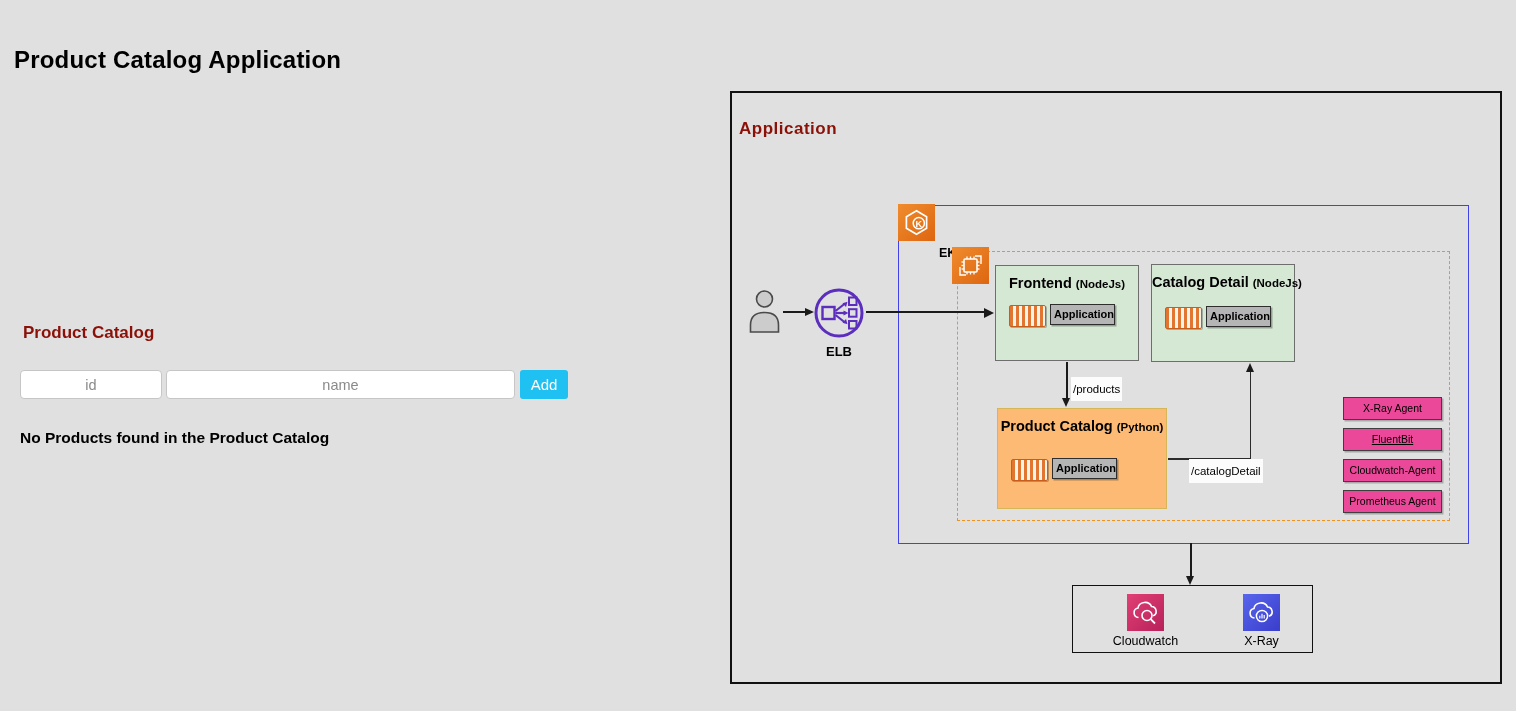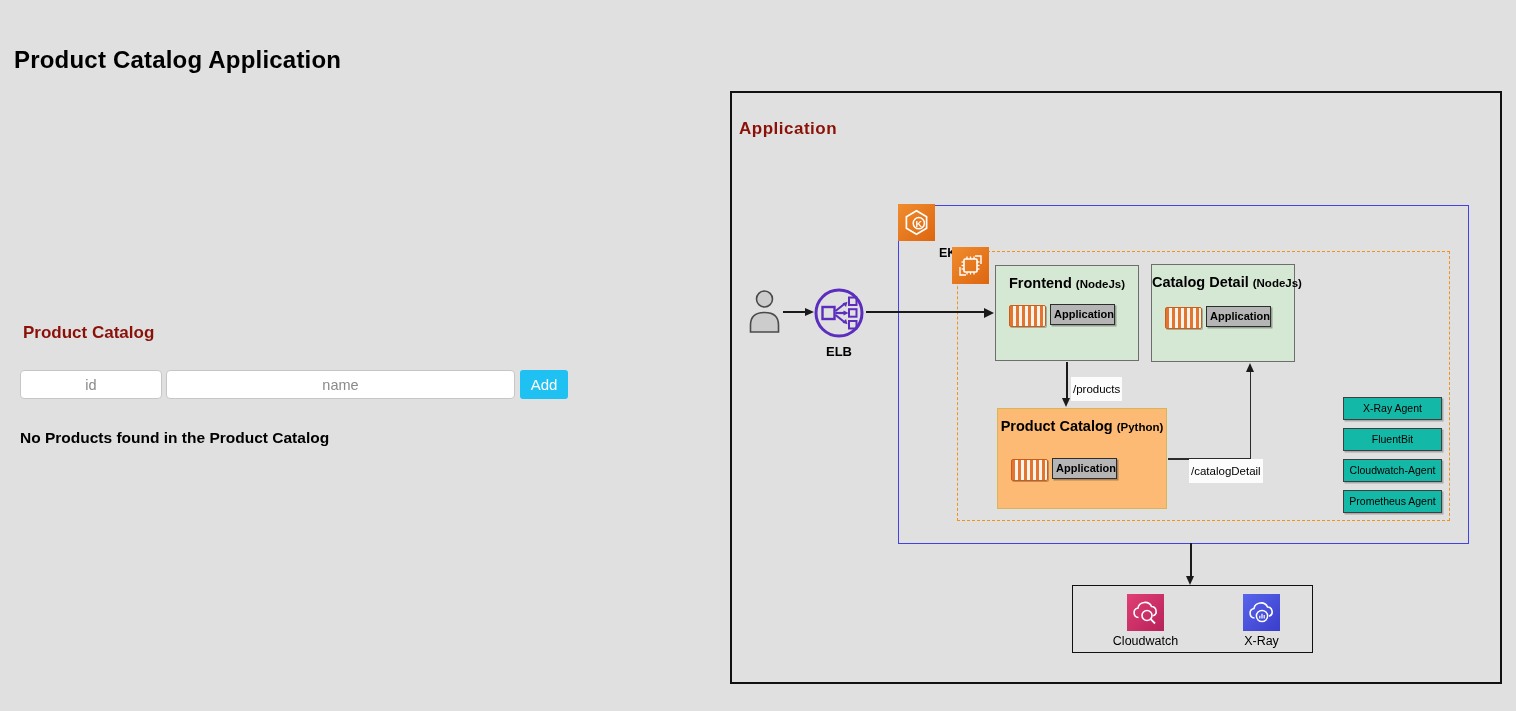--- a/index.html
+++ b/index.html
@@ -39,21 +39,21 @@
     position:absolute;width:35px;height:20px;border:1.5px solid #c65f1e;border-radius:2px;
     background:repeating-linear-gradient(90deg,#e2752f 0 3px,#fdf3ea 3px 6px);box-shadow:1px 1px 0 rgba(0,0,0,.25);
   }
   .app-chip{
     position:absolute;width:63px;height:19px;background:#b5b5b5;border:1.5px solid #2e2e2e;
     font-size:11px;text-align:right;line-height:19px;box-shadow:1.5px 1.5px 0 rgba(0,0,0,.3);font-weight:bold;
   }
 
   
   .agent-box{
-    position:absolute;left:1343px;width:97px;height:21px;background:#14b8a6;border:1.2px solid #3f3f3f;
+    position:absolute;left:1343px;width:97px;height:21px;background:#ec4899;border:1.2px solid #3f3f3f;
     font-size:10.5px;text-align:center;line-height:21px;box-shadow:1.5px 1.5px 0 rgba(0,0,0,.25);
   }
   .mon-box{left:1072px;top:585px;width:239px;height:66px;border:1.6px solid #111;}
   .icon-label{position:absolute;width:97px;text-align:center;font-size:12.5px;}
 
   
   .hline,.vline{position:absolute;background:#1a1a1a;}
   .arr-r{position:absolute;width:0;height:0;border-top:4.5px solid transparent;border-bottom:4.5px solid transparent;border-left:9px solid #1a1a1a;}
   .arr-d{position:absolute;width:0;height:0;border-left:4.5px solid transparent;border-right:4.5px solid transparent;border-top:9px solid #1a1a1a;}
   .arr-u{position:absolute;width:0;height:0;border-left:4.5px solid transparent;border-right:4.5px solid transparent;border-bottom:9px solid #1a1a1a;}
@@ -184,21 +184,21 @@
 <div class="vline" style="left:1066px;top:362px;width:1.8px;height:37px;"></div>
 <div class="arr-d" style="left:1062.4px;top:398px;"></div>
 <div class="edge-label" style="left:1071px;top:377px;">/products</div>
 
 <div class="hline" style="left:1168px;top:458px;width:83px;height:1.6px;background:#2b2b2b;"></div>
 <div class="vline" style="left:1249.6px;top:371px;width:1.6px;height:88px;background:#2b2b2b;"></div>
 <div class="arr-u" style="left:1246px;top:363px;"></div>
 <div class="edge-label" style="left:1189px;top:459px;">/catalogDetail</div>
 
 <div class="agent-box" style="top:397px;">X-Ray Agent</div>
-<div class="agent-box" style="top:428px;">FluentBit</div>
+<div class="agent-box" style="top:428px;text-decoration:underline;">FluentBit</div>
 <div class="agent-box" style="top:459px;">Cloudwatch-Agent</div>
 <div class="agent-box" style="top:490px;">Prometheus Agent</div>
 
 <div class="vline" style="left:1190px;top:543px;width:1.8px;height:34px;"></div>
 <div class="arr-d" style="left:1186.4px;top:576px;"></div>
 
 <div class="abs mon-box"></div>
 <span class="abs" style="left:1127px;top:594px;">
   <svg width="37" height="37" viewBox="0 0 37 37">
     <defs>

